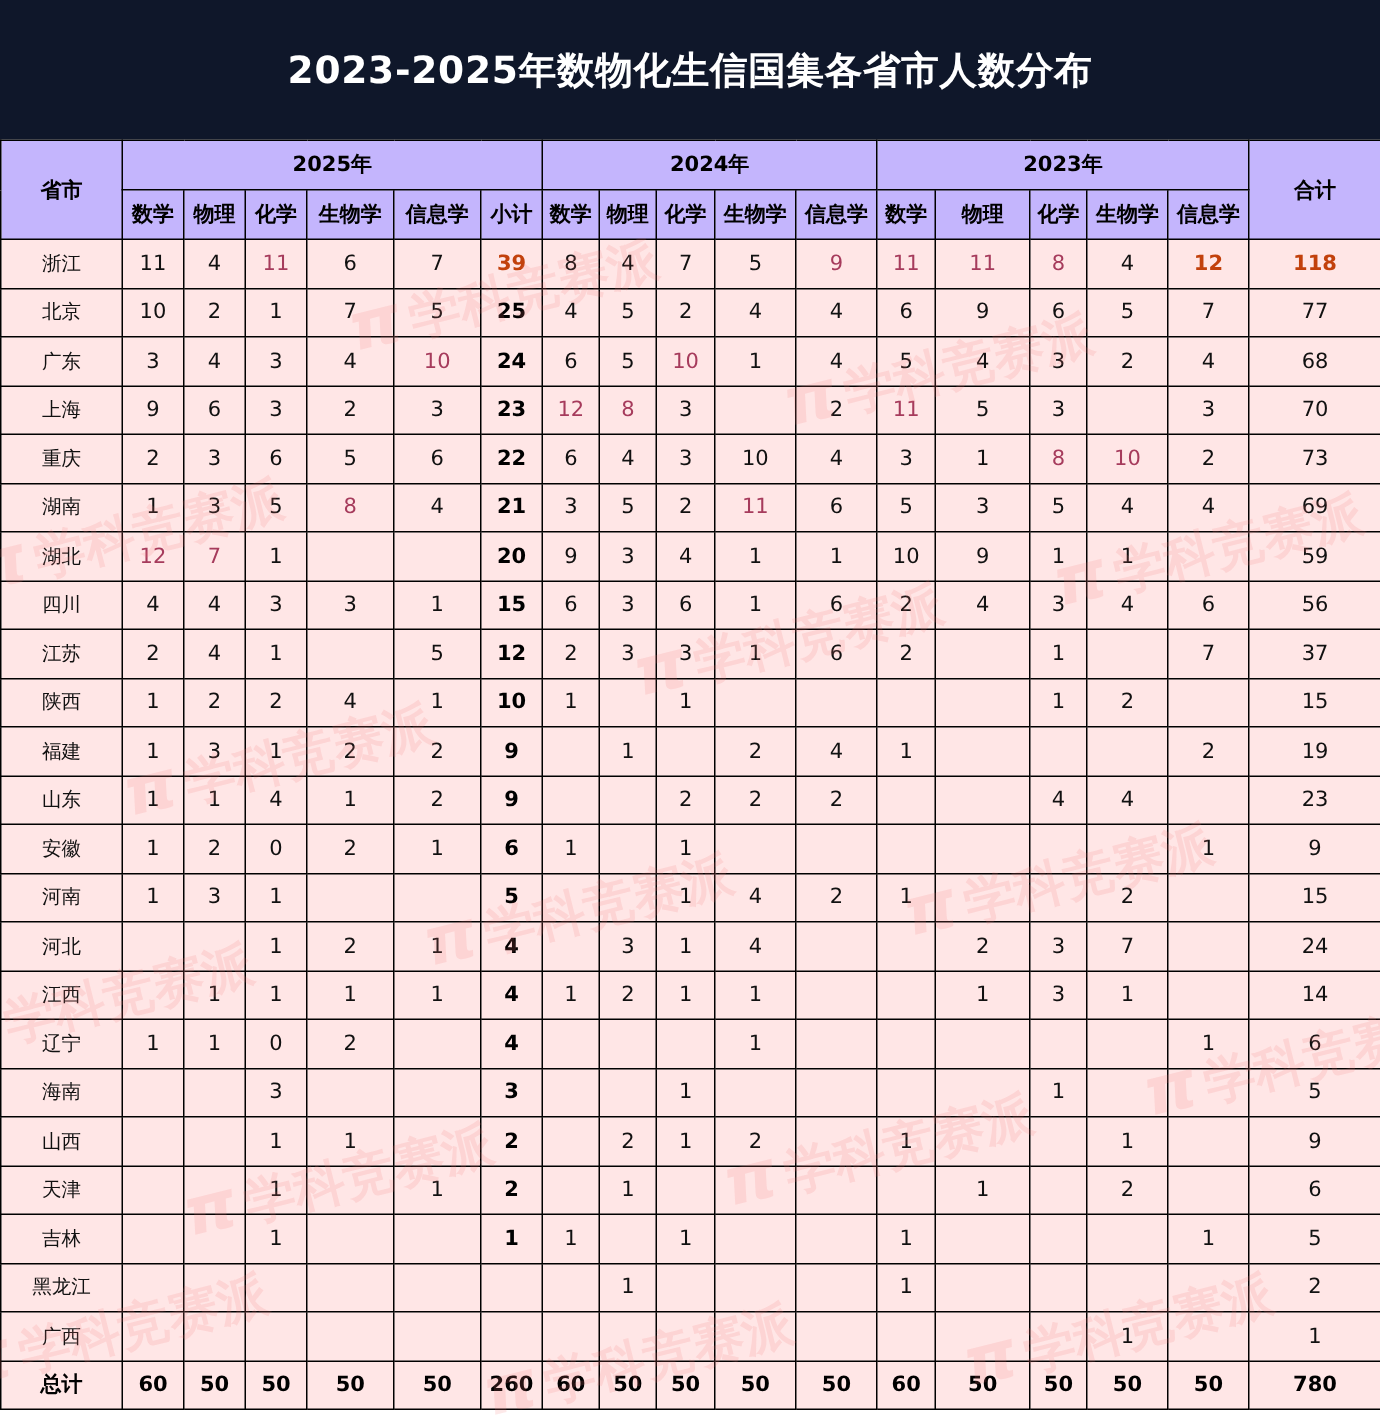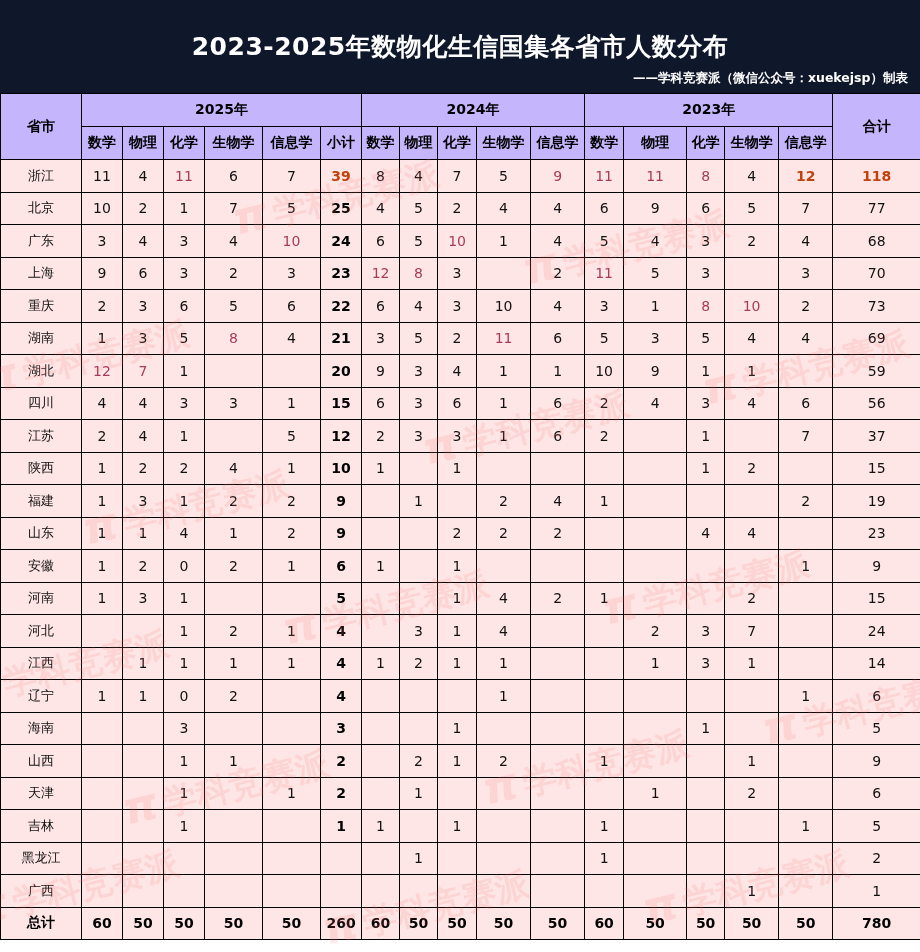--- a/index.html
+++ b/index.html
@@ -20,21 +20,20 @@
   tr.total td{font-weight:bold;color:#000;margin-top:44px;}
   .wm-layer{position:absolute;left:0;top:159px;width:920px;height:793px;pointer-events:none;overflow:hidden;z-index:2;}
   .wm{position:absolute;color:rgba(240,120,120,0.16);font-weight:bold;font-size:34px;transform:rotate(-14deg);white-space:nowrap;}
   .wm .pi{font-size:44px;font-style:italic;margin-right:6px;}
 </style>
 </head>
 <body>
 
 <div class="title-band">
   <div class="title">2023-2025年数物化生信国集各省市人数分布</div>
-  <div class="credit">——学科竞赛派（微信公众号：xuekejsp）制表</div>
 </div>
 
 <table>
   <colgroup>
     <col style="width:81px">
       <col style="width:41px">
       <col style="width:41px">
       <col style="width:41px">
       <col style="width:58px">
       <col style="width:58px">

